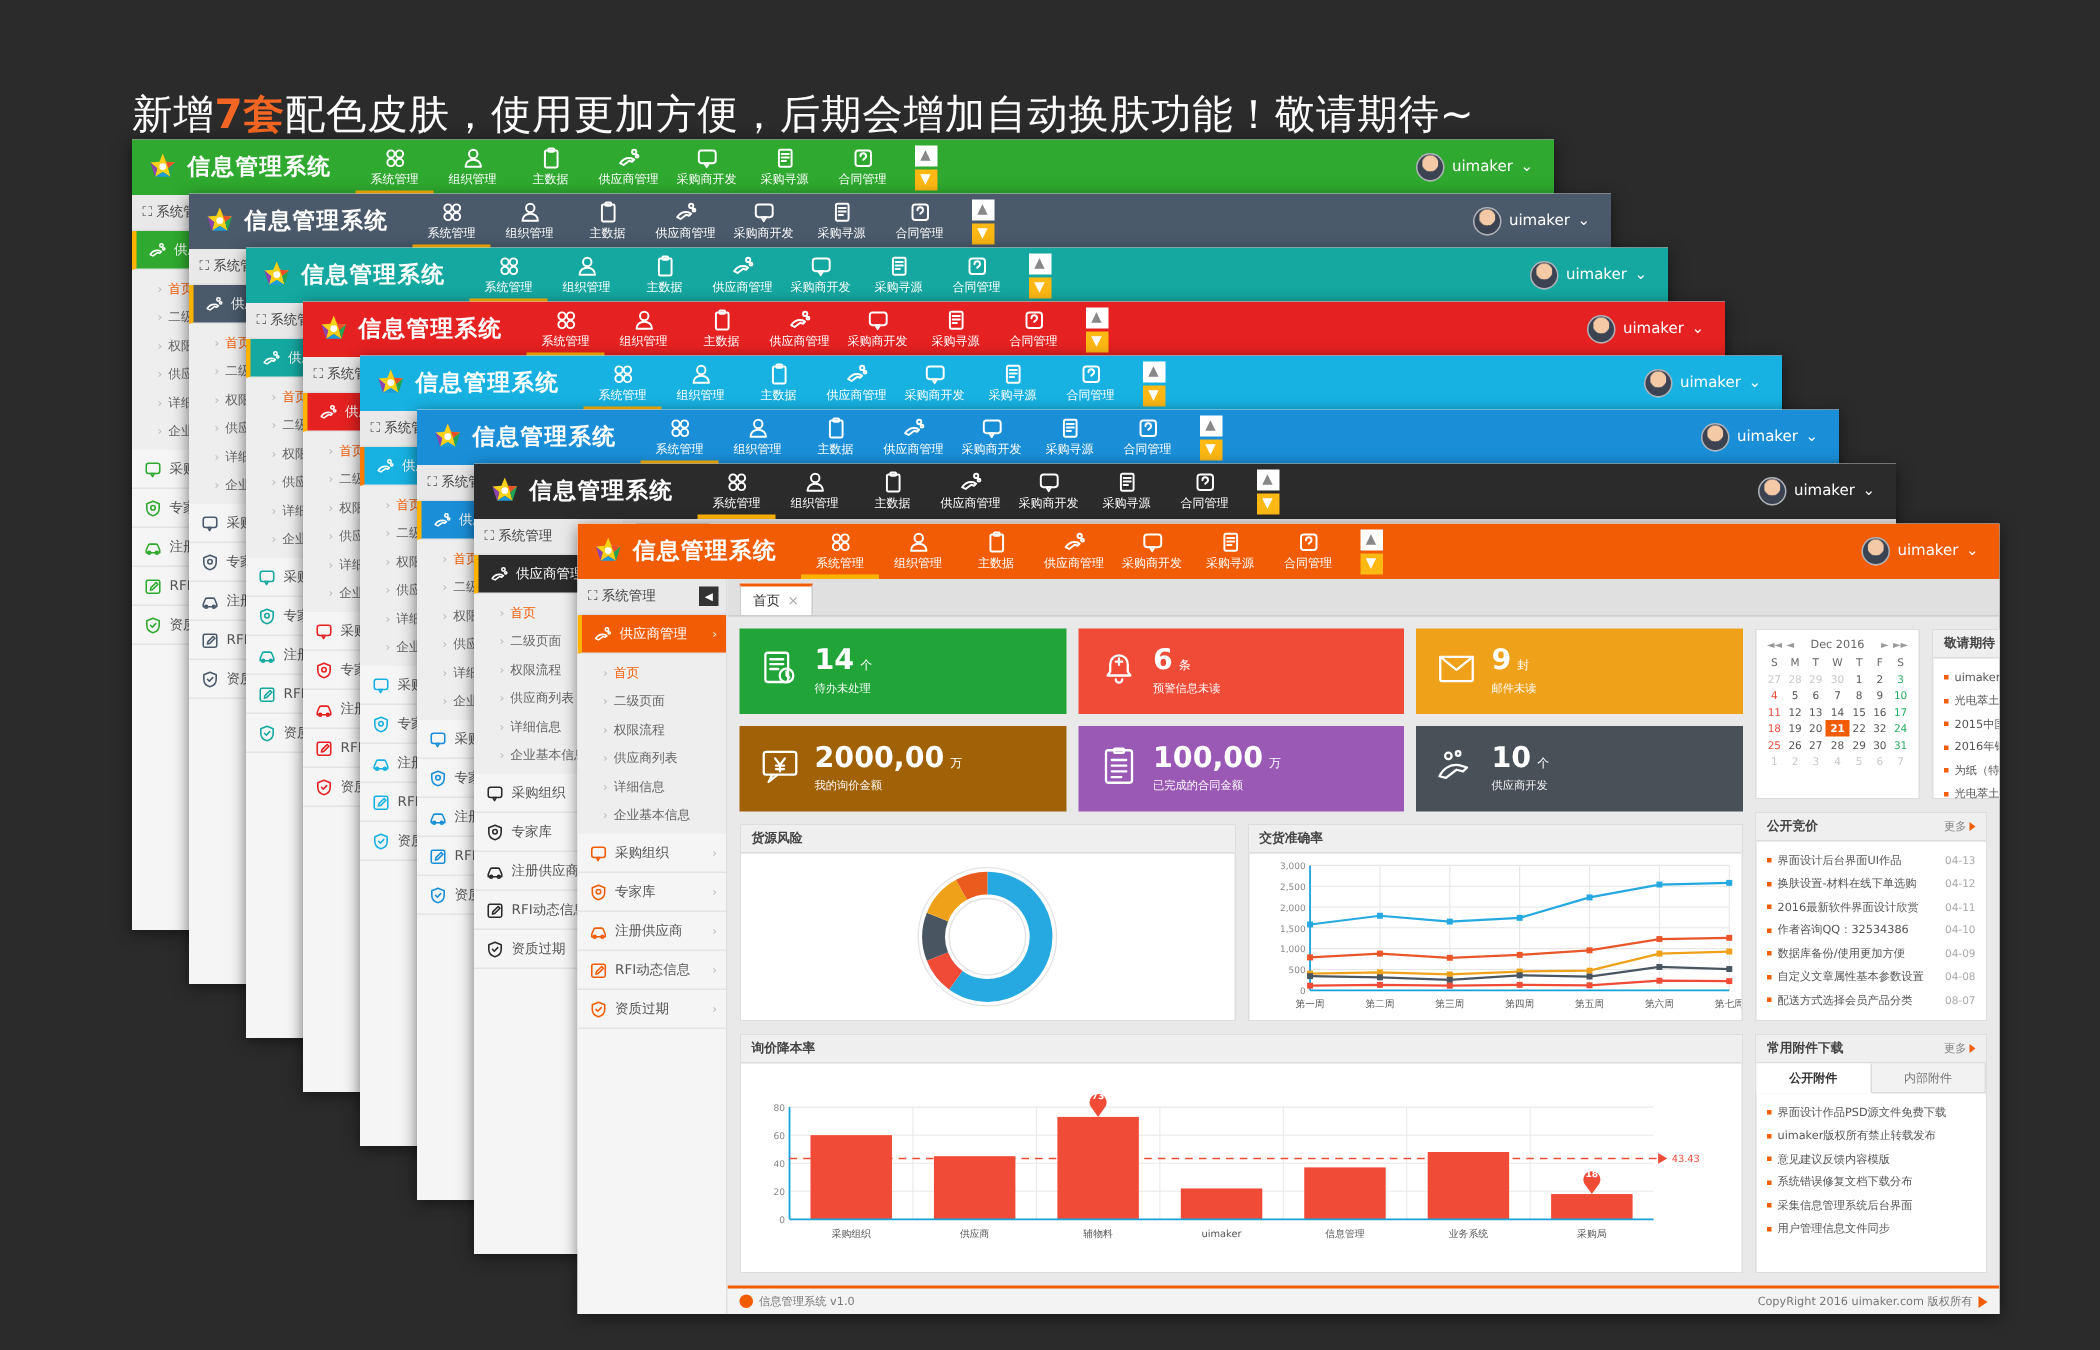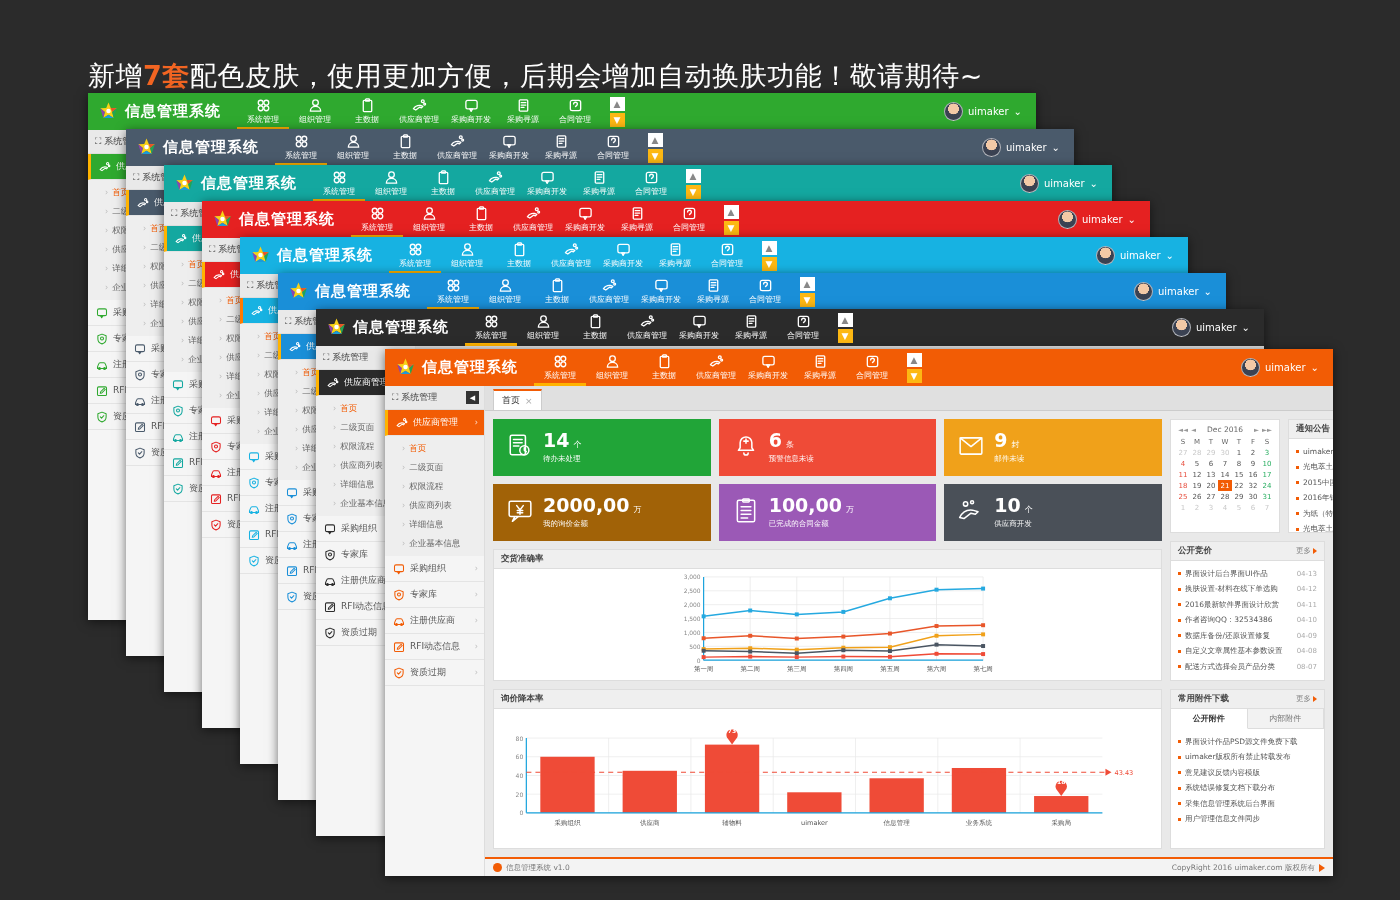--- a/index.html
+++ b/index.html
@@ -174,21 +174,21 @@
   
   .cal{ padding:4px 5px; }
   .cal-head{ display:flex; align-items:center; justify-content:space-between; font-size:7.5px; color:#666; padding:1px 2px 3px;}
   .cal-head .nav{ display:flex; gap:3px; color:#999; font-size:6.5px;}
   table.calt{ width:100%; border-collapse:collapse; }
   table.calt th{ font-size:7px; color:#666; font-weight:400; padding:1px 0; text-align:center;}
   table.calt td{ font-size:7px; text-align:center; padding:1.5px 0; color:#555;}
   table.calt td.mut{ color:#c8c8c8; }
   table.calt td.sat{ color:#27ae60; }
   table.calt td.sun{ color:#e74c3c; }
-  table.calt td.sel{ background:#f25c05; color:#fff; font-weight:400;}
+  table.calt td.sel{ background:#f25c05; color:#fff; font-weight:700;}
 </style>
 </head>
 <body>
 
 <div id="headline">
   <span>新增</span><span class="hl-num">7套</span><span>配色皮肤，使用更加方便，后期会增加自动换肤功能！敬请期待~</span>
 </div>
 
 <div id="stack">
     <div class="win" style="left: 88px; top: 93px; width: 948px; height: 527px; z-index: 10;">
@@ -1572,20 +1572,34 @@
                         <path d="M1.5 18c2.5-5 7-7.5 12-6.8l5 1.4-2.5 2.4-4-1-6.5 5z"></path>
                       </svg></span>
                     <span class="sfig">
                       <span class="snum">10<span class="sunit">个</span></span>
                       <span class="slabel">供应商开发</span>
                     </span>
                   </div>
                 </div>
               </div>
               <div class="charts-row">
+                <div class="panel">
+                  <div class="panel-head">
+                    <span>货源风险</span>
+                  </div>
+                  <div class="panel-body"><svg viewBox="0 0 140 124" width="100%" height="100%" preserveAspectRatio="xMidYMid meet">
+                      <circle cx="70" cy="62" r="51.5" fill="none" stroke="#e3e3e3" stroke-width="1"></circle>
+                      <circle cx="70" cy="62" r="28.5" fill="none" stroke="#e3e3e3" stroke-width="1"></circle>
+                      <path d="M70 22 A40 40 0 1 1 46.48858990830108 94.36067977499789" fill="none" stroke="#25a9e0" stroke-width="17"></path>
+                      <path d="M46.48858990830108 94.36067977499789 A40 40 0 0 1 32.80894056446994 76.7249821073871" fill="none" stroke="#ef4b37" stroke-width="17"></path>
+                      <path d="M32.80894056446994 76.7249821073871 A40 40 0 0 1 32.808940564469935 47.2750178926129" fill="none" stroke="#4a5562" stroke-width="17"></path>
+                      <path d="M32.808940564469935 47.2750178926129 A40 40 0 0 1 50.729853035931356 26.947732798245475" fill="none" stroke="#f0a11a" stroke-width="17"></path>
+                      <path d="M50.729853035931356 26.947732798245475 A40 40 0 0 1 69.99999999999999 22" fill="none" stroke="#ea5b1e" stroke-width="17"></path>
+                    </svg></div>
+                </div>
                 <div class="panel">
                   <div class="panel-head">
                     <span>交货准确率</span>
                   </div>
                   <div class="panel-body"><svg viewBox="0 0 330 112" width="100%" height="100%" preserveAspectRatio="xMidYMid meet">
                       <line x1="40" y1="92" x2="322" y2="92" stroke="#e6e6e6" stroke-width=".7"></line>
                       <line x1="40" y1="78" x2="322" y2="78" stroke="#e6e6e6" stroke-width=".7"></line>
                       <line x1="40" y1="64" x2="322" y2="64" stroke="#e6e6e6" stroke-width=".7"></line>
                       <line x1="40" y1="50" x2="322" y2="50" stroke="#e6e6e6" stroke-width=".7"></line>
                       <line x1="40" y1="36" x2="322" y2="36" stroke="#e6e6e6" stroke-width=".7"></line>
@@ -1785,21 +1799,21 @@
                           <td class="mut">5</td>
                           <td class="mut">6</td>
                           <td class="mut">7</td>
                         </tr>
                       </tbody>
                     </table>
                   </div>
                 </div>
                 <div class="panel" style="flex:1">
                   <div class="panel-head">
-                    <span>通知公告</span>
+                    <span>敬请期待</span>
                   </div>
                   <div class="panel-body">
                     <ul class="list">
                       <li>
                         <span class="bul"></span>
                         <span class="txt">uimaker信息管理</span>
                       </li>
                       <li>
                         <span class="bul"></span>
                         <span class="txt">光电萃土耳其最大图网</span>
@@ -1847,21 +1861,21 @@
                         <span class="txt">2016最新软件界面设计欣赏</span>
                         <span class="dt">04-11</span>
                       </li>
                       <li>
                         <span class="bul"></span>
                         <span class="txt">作者咨询QQ：32534386</span>
                         <span class="dt">04-10</span>
                       </li>
                       <li>
                         <span class="bul"></span>
-                        <span class="txt">数据库备份/还原设置修复</span>
+                        <span class="txt">数据库备份/使用更加方便</span>
                         <span class="dt">04-09</span>
                       </li>
                       <li>
                         <span class="bul"></span>
                         <span class="txt">自定义文章属性基本参数设置</span>
                         <span class="dt">04-08</span>
                       </li>
                       <li>
                         <span class="bul"></span>
                         <span class="txt">配送方式选择会员产品分类</span>

